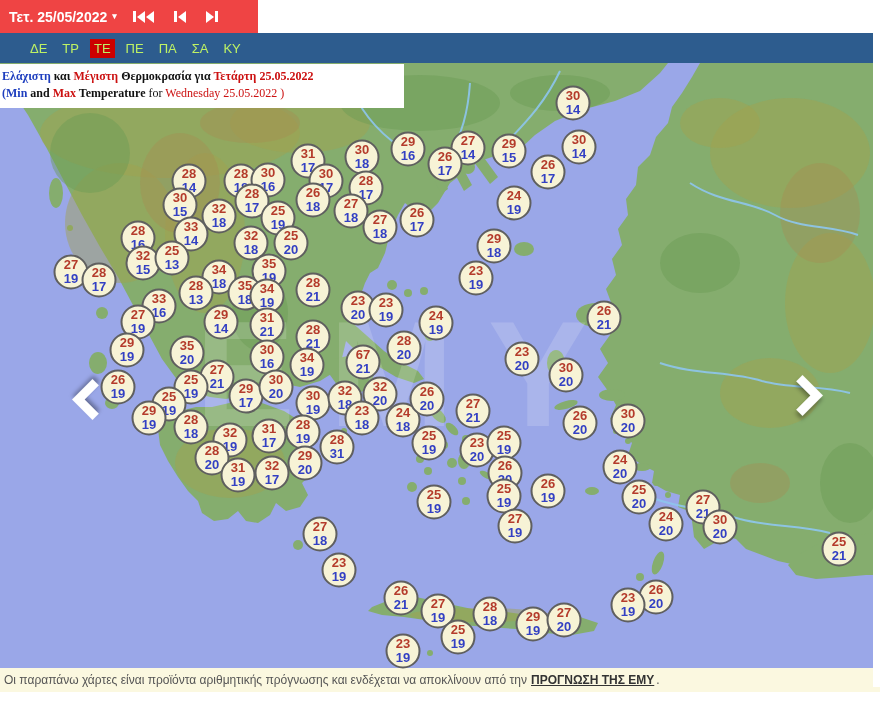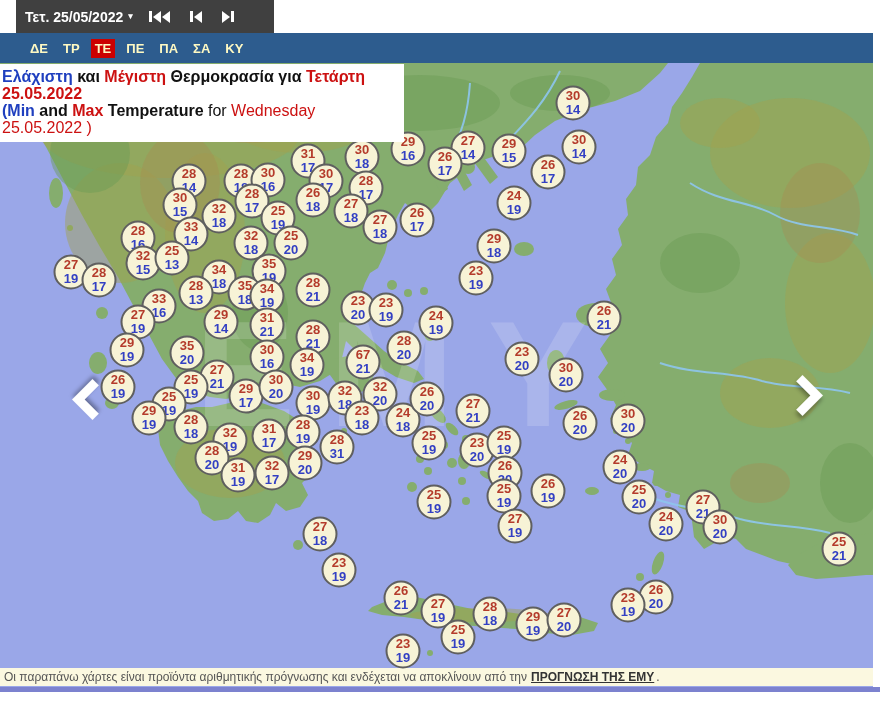--- a/index.html
+++ b/index.html
@@ -1,56 +1,56 @@
 <!DOCTYPE html>
 <html><head>
 <meta charset="utf-8">
 <style>
   html,body{margin:0;padding:0;background:#fff;}
   .page{position:relative;width:880px;height:718px;overflow:hidden;background:#fff;
         font-family:"Liberation Sans",sans-serif;}
   
   .topbar{position:absolute;left:0;top:0;width:880px;height:33px;background:#fff;}
-  .topbar-left{position:absolute;left:16px;top:0;width:258px;height:33px;background:#404040;
+  .topbar-left{position:absolute;left:0;top:0;width:258px;height:33px;background:#ef4444;
                display:flex;align-items:center;color:#fff;}
   .date-btn{display:flex;align-items:center;gap:5px;padding-left:9px;font-size:14px;font-weight:bold;cursor:pointer;}
   .caret{font-size:9px;line-height:9px;}
   .nav-btns{display:flex;gap:20px;margin-left:16px;}
   .navbtn{display:flex;align-items:center;gap:1px;cursor:pointer;height:14px;}
   .ibar{width:3px;height:11px;background:#fff;display:inline-block;}
   .tril{width:0;height:0;border-top:6px solid transparent;border-bottom:6px solid transparent;border-right:8px solid #fff;display:inline-block;}
   .trir{width:0;height:0;border-top:6px solid transparent;border-bottom:6px solid transparent;border-left:8px solid #fff;display:inline-block;}
   .daysbar{position:absolute;left:0;top:33px;width:873px;height:30px;background:#2d5c8e;
            display:flex;align-items:center;padding-left:26px;box-sizing:border-box;}
-  .day{color:#fef9c3;font-weight:bold;font-size:13px;padding:2px 4px;margin-right:7px;cursor:pointer;}
+  .day{color:#bef264;font-weight:normal;font-size:13px;padding:2px 4px;margin-right:7px;cursor:pointer;}
   .day.active{background:#cc0000;}
   
   .map{position:absolute;left:0;top:63px;width:880px;height:624px;overflow:hidden;background:#9aa7e8;}
   .map svg{position:absolute;left:0;top:0;}
   .white-strip{position:absolute;right:0;top:0;width:7px;height:624px;background:#fff;z-index:4;}
   .watermark{position:absolute;left:195px;top:225px;z-index:1;font-size:150px;font-weight:bold;
              letter-spacing:34px;color:rgba(255,255,255,0.16);pointer-events:none;}
   .titlebox{position:absolute;left:0;top:1px;width:404px;background:#fff;z-index:3;
             padding:4px 6px 6px 2px;box-sizing:border-box;}
   .t1{font-size:13px;color:#000;margin:0 0 2px 0;}
-  .t2,.t3{font-size:16px;margin:0;line-height:17px;}
+  .t2,.t3{font-size:12px;margin:0;line-height:17px;font-family:Liberation Serif, serif;}
   
   .st{position:absolute;z-index:2;width:35px;height:35px;border-radius:50%;
       background:#f7f3d6;border:2px solid #5f5f5f;box-sizing:border-box;
       transform:translate(-50%,-50%);text-align:center;font-weight:bold;font-size:13px;line-height:14px;padding-top:1px;}
   .st .hi{color:#b43b2b;}
   .st .lo{color:#3340c3;}
   
   .chev{position:absolute;z-index:5;width:20px;height:20px;border-style:solid;border-color:#fff;
         border-width:9px 9px 0 0;cursor:pointer;filter:drop-shadow(2px 3px 2px rgba(0,0,0,0.35));}
   .chev.left{left:78px;top:322px;transform:rotate(-135deg);}
   .chev.right{left:788px;top:318px;transform:rotate(45deg);}
   
   .sep{position:absolute;left:0;top:687px;width:880px;height:5px;background:#7c82cf;}
-  .footer{position:absolute;left:0;top:668px;width:880px;height:18px;background:#fbf8e0;
+  .footer{position:absolute;left:0;top:668px;width:880px;height:24px;background:#fbf8e0;
           display:flex;align-items:center;font-size:12px;color:#555;padding-left:4px;box-sizing:border-box;}
   .footer .lnk{color:#333;font-weight:bold;text-decoration:underline;margin:0 2px 0 4px;cursor:pointer;}
 </style>
 </head>
 <body>
 
 <div class="page">
 
   <div class="topbar">
     <div class="topbar-left">

